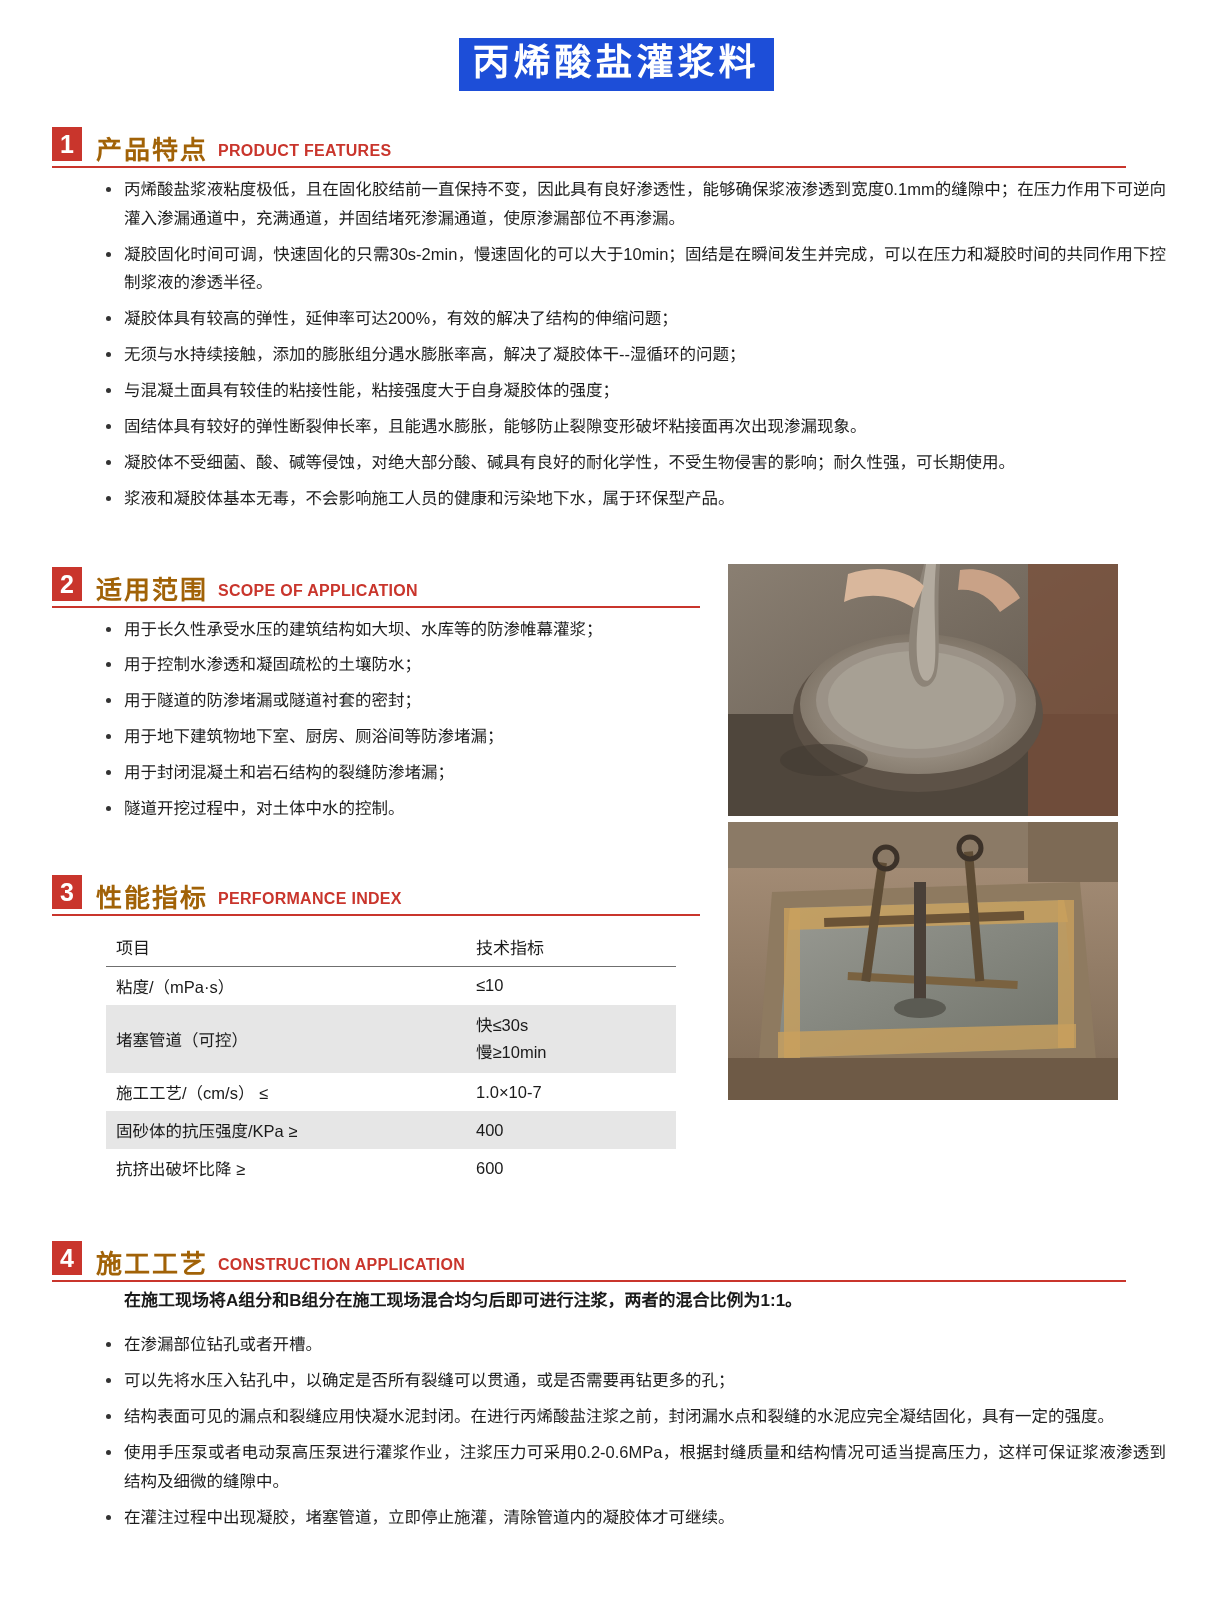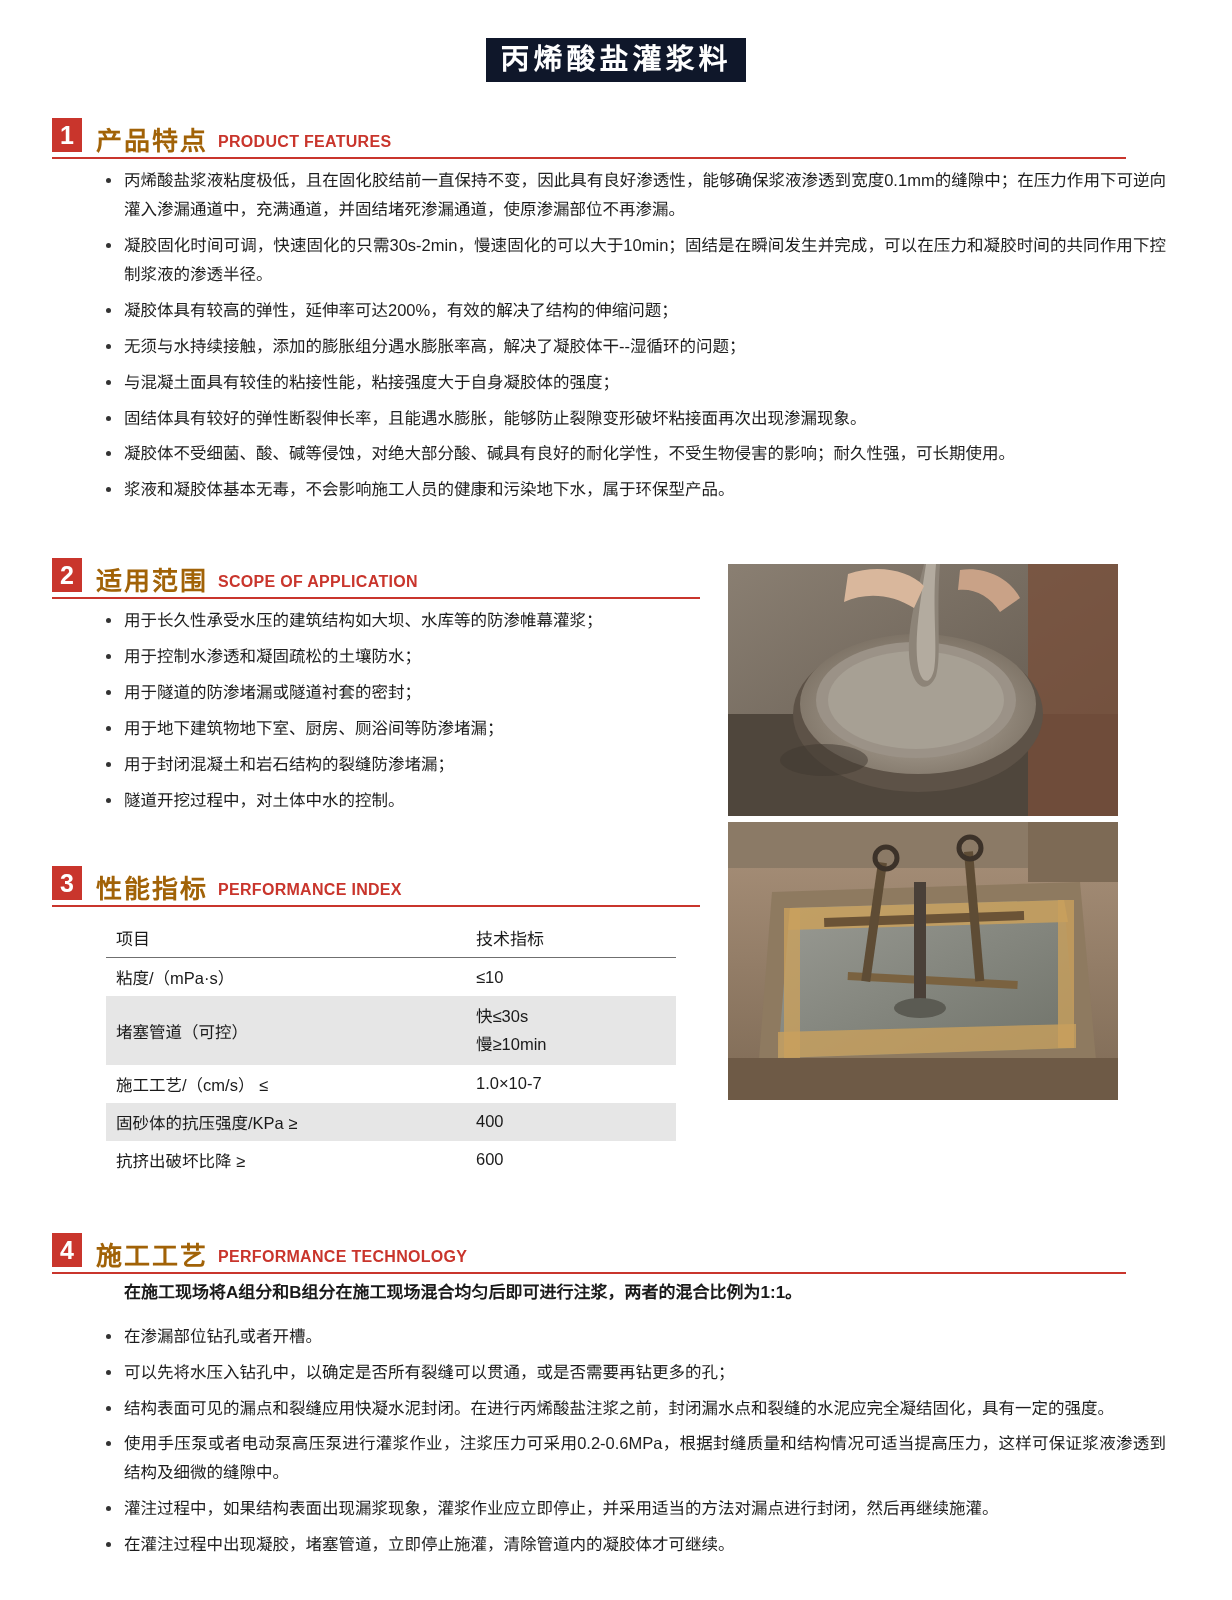--- a/index.html
+++ b/index.html
@@ -22,23 +22,23 @@
     padding: 0 0 20px 0;
   }
 
   
   .title-wrap {
     text-align: center;
     padding-top: 38px;
   }
   .title-banner {
     display: inline-block;
-    background: #0f172a;
+    background: #1d4ed8;
     color: #ffffff;
-    font-size: 29px;
+    font-size: 37px;
     font-weight: bold;
     letter-spacing: 4px;
     padding: 6px 14px 8px 14px;
     line-height: 1.05;
   }
 
   
   .section-head {
     display: flex;
     align-items: flex-end;
@@ -275,31 +275,30 @@
           </tr>
         </tbody>
       </table>
     </div>
   </div>
 
   <div id="section-4">
     <div class="section-head">
       <div class="sec-num">4</div>
       <div class="sec-cn">施工工艺</div>
-      <div class="sec-en">PERFORMANCE TECHNOLOGY</div>
+      <div class="sec-en">CONSTRUCTION APPLICATION</div>
       <div class="sec-rule"></div>
     </div>
     <div class="sec4-body">
       <div class="sec4-lead">在施工现场将A组分和B组分在施工现场混合均匀后即可进行注浆，两者的混合比例为1:1。</div>
       <ul class="bullets">
         <li>在渗漏部位钻孔或者开槽。</li>
         <li>可以先将水压入钻孔中，以确定是否所有裂缝可以贯通，或是否需要再钻更多的孔；</li>
         <li>结构表面可见的漏点和裂缝应用快凝水泥封闭。在进行丙烯酸盐注浆之前，封闭漏水点和裂缝的水泥应完全凝结固化，具有一定的强度。</li>
         <li>使用手压泵或者电动泵高压泵进行灌浆作业，注浆压力可采用0.2-0.6MPa，根据封缝质量和结构情况可适当提高压力，这样可保证浆液渗透到结构及细微的缝隙中。</li>
-        <li>灌注过程中，如果结构表面出现漏浆现象，灌浆作业应立即停止，并采用适当的方法对漏点进行封闭，然后再继续施灌。</li>
         <li>在灌注过程中出现凝胶，堵塞管道，立即停止施灌，清除管道内的凝胶体才可继续。</li>
       </ul>
     </div>
   </div>
 
   <div class="photo" id="photo-mixing">
     <svg viewBox="0 0 390 252" preserveAspectRatio="none">
       <defs>
         <radialGradient id="gMix" cx="50%" cy="55%" r="70%">
           <stop offset="0%" stop-color="#b8afa2"></stop>

